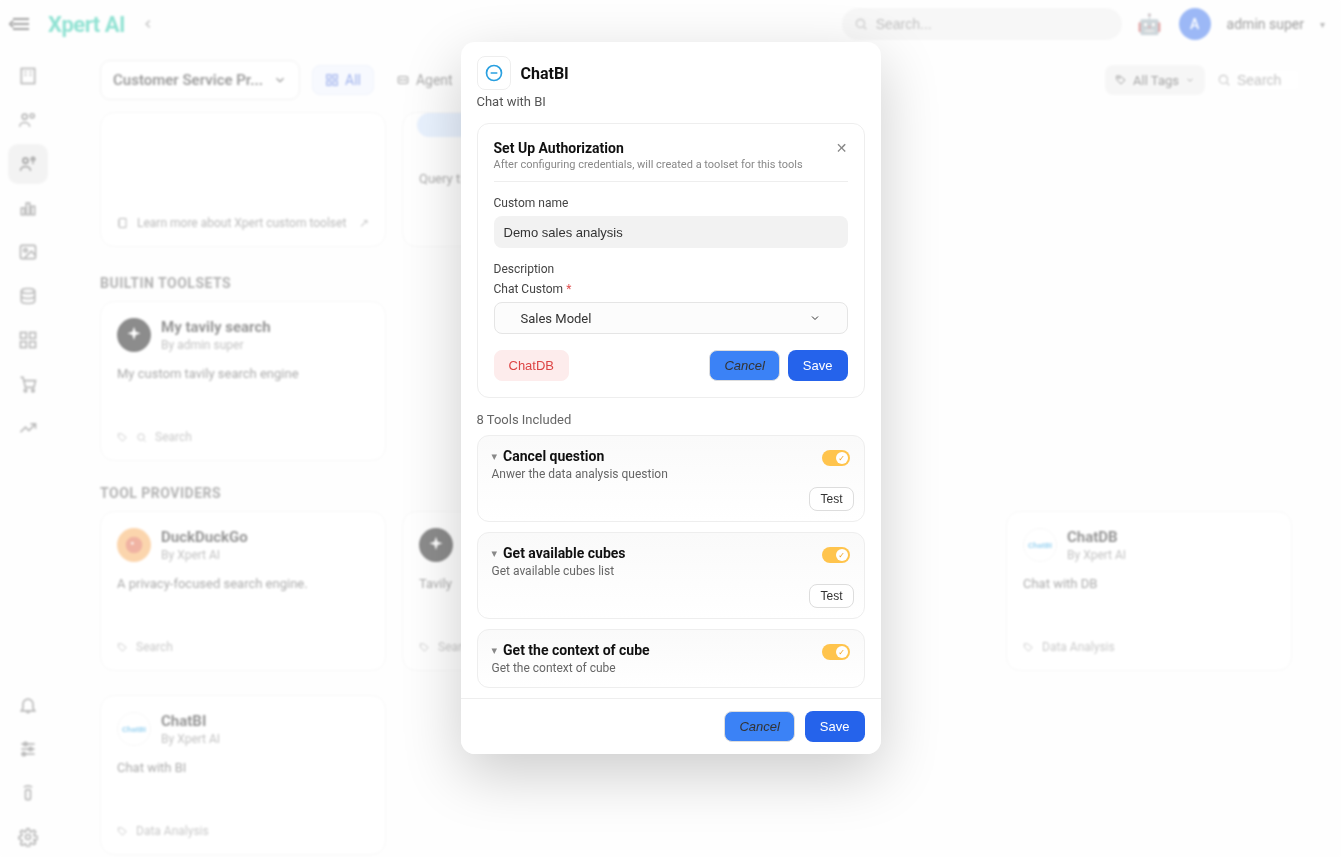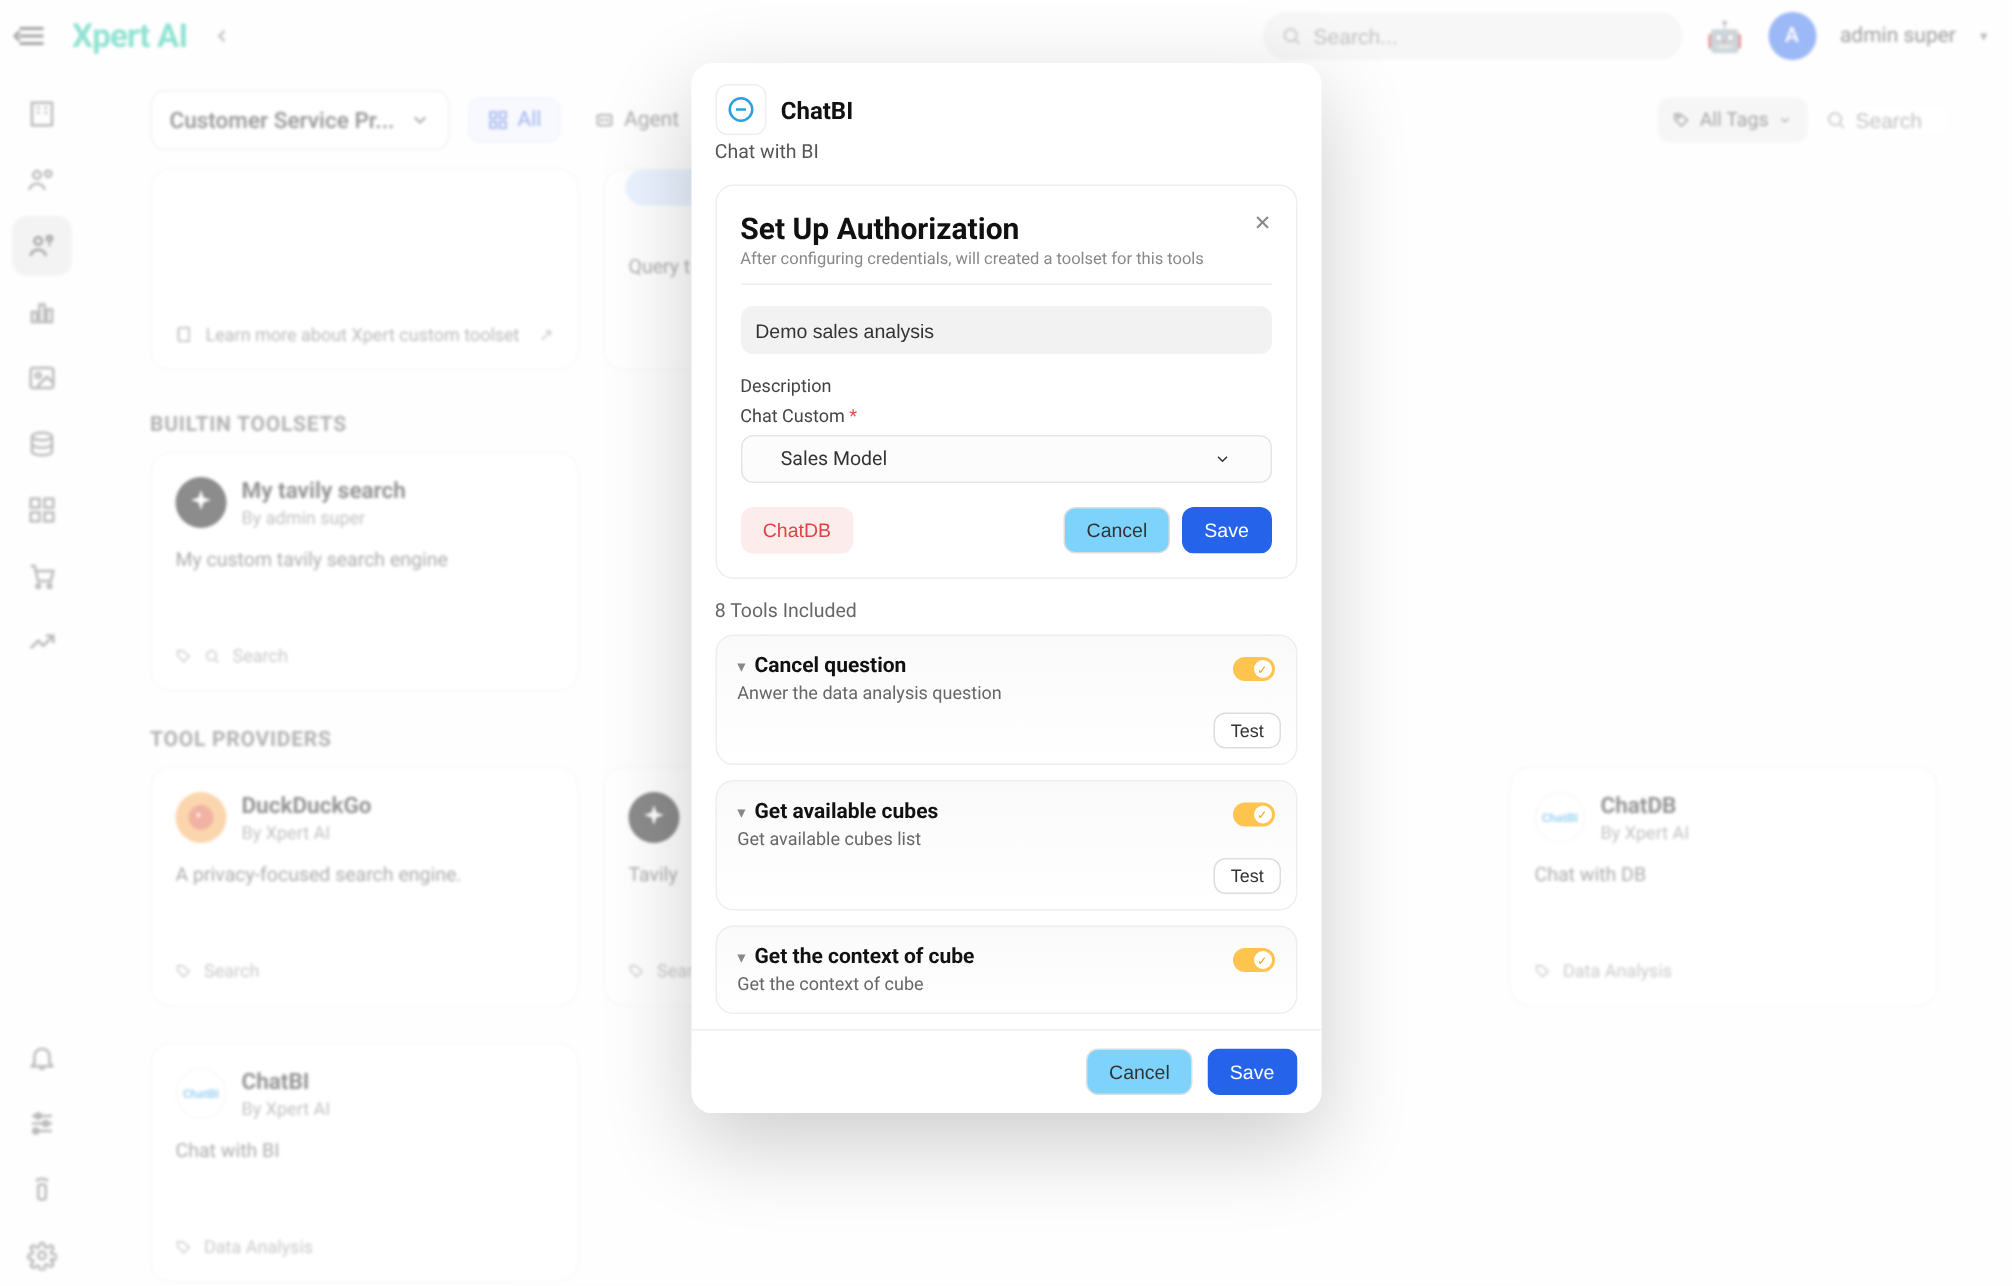--- a/index.html
+++ b/index.html
@@ -228,21 +228,21 @@
   }
   .modal-title { font-size:16px; font-weight:700; }
   .modal-sub { font-size:13px; color:#555; margin-left:0px; margin-bottom: 14px; }
 
   .auth-box {
     border:1px solid #eee;
     border-radius: 12px;
     padding: 16px;
   }
   .auth-head { display:flex; justify-content: space-between; align-items:flex-start; margin-bottom: 10px;}
-  .auth-title { font-size:20px; font-weight:700; }
+  .auth-title { font-size:14px; font-weight:700; }
   .auth-desc { font-size:11px; color:#888; margin-top:2px;}
   .close-x { color:#888; cursor:pointer; font-size:14px;}
   .auth-divider { height:1px; background:#eee; margin: 6px 0 14px 0; }
 
   .field-label { font-size:12px; color:#444; margin-bottom:6px; display:block;}
   .req-star { color:#e05050; }
   .field-input {
     width:100%; height:32px; border: none;
     background:#f2f2f2; border-radius:8px;
     padding: 0 10px; font-size:13px; color:#333;
@@ -254,21 +254,21 @@
     display:flex; align-items:center; justify-content:space-between;
     padding:0 26px; font-size:13px; color:#333;
     margin-bottom: 16px; cursor:pointer;
   }
   .auth-actions { display:flex; align-items:center; justify-content: space-between; margin-top: 4px;}
   .btn {
     border-radius: 8px; font-size:13px; padding: 7px 14px;
     cursor:pointer; border:1px solid transparent;
   }
   .btn-remove { background:#fdecec; color:#d44; border-color:#fdecec;}
-  .btn-cancel { background:#7dd3fc; border-color:#ddd; color:#333; }
+  .btn-cancel { background:#3b82f6; border-color:#ddd; color:#333;font-style:italic; }
   .btn-save   { background:#2563eb; color:#fff; }
   .right-actions { display:flex; gap:8px; }
 
   .tools-count { font-size:13px; color:#666; margin: 14px 0 8px 0;}
 
   .tool-card {
     border:1px solid #eee; border-radius:12px;
     padding: 12px 14px;
     margin-bottom: 10px;
     background: linear-gradient(#fafafa,#fff);
@@ -662,20 +662,21 @@
       <div class="auth-box">
         <div class="auth-head">
           <div>
             <div class="auth-title">Set Up Authorization</div>
             <div class="auth-desc">After configuring credentials, will created a toolset for this tools</div>
           </div>
           <span class="close-x">✕</span>
         </div>
         <div class="auth-divider"></div>
 
+        <label class="field-label">Custom name</label>
         <input class="field-input" value="Demo sales analysis" style="">
 
         <label class="field-label">Description</label>
 
         <label class="field-label">
           <span>Chat Custom</span> <span class="req-star">*</span>
         </label>
         <div class="field-select">
           <span>Sales Model</span>
           <span>

